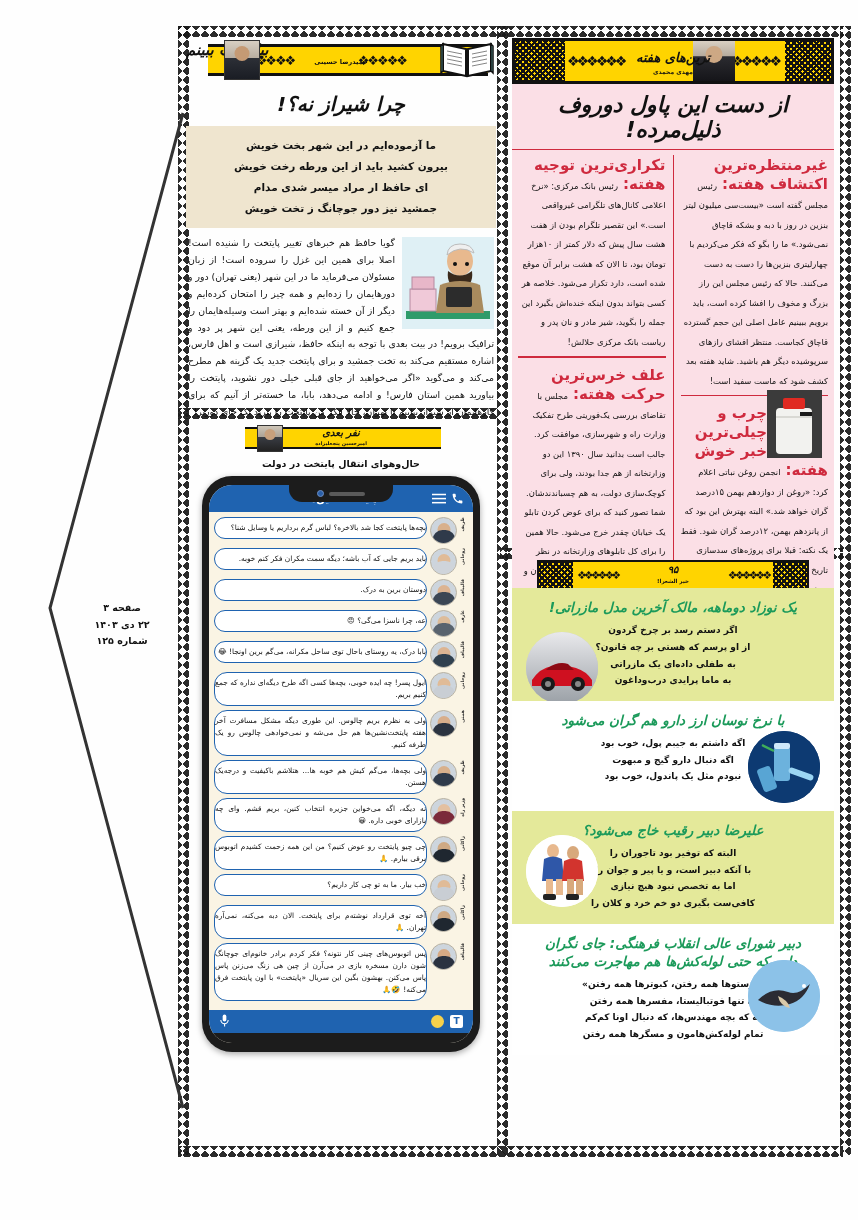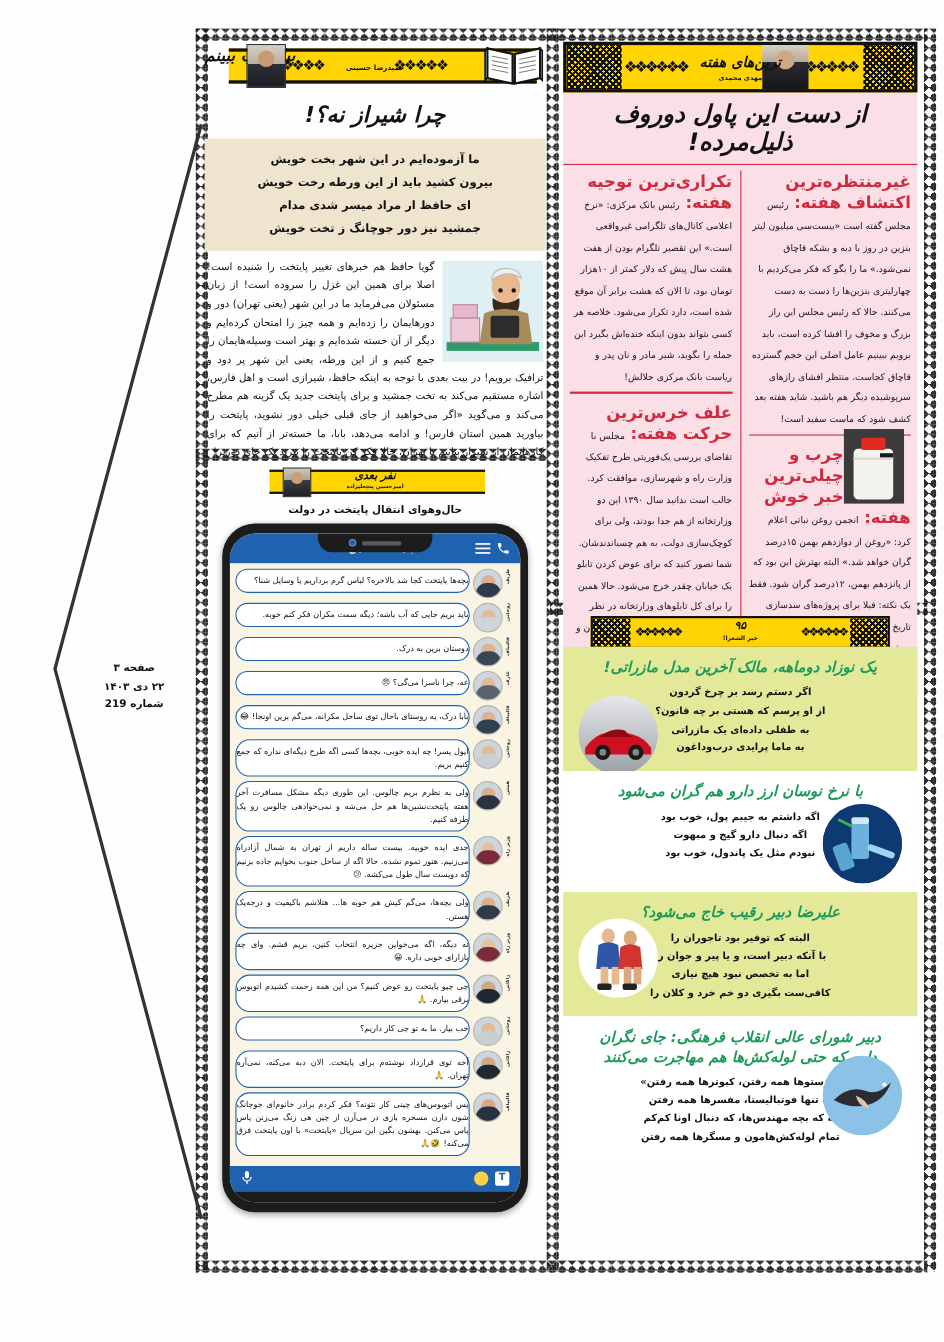--- a/index.html
+++ b/index.html
@@ -492,21 +492,21 @@
 
   <div class="arrow-wrap">
     <svg viewBox="0 0 150 1010" preserveAspectRatio="none">
       <polyline points="145,5 12,500 145,1000" fill="none" stroke="#333" stroke-width="3"></polyline>
     </svg>
   </div>
 
   <div class="margin-info">
     <div>صفحه ۳</div>
     <div>۲۲ دی ۱۴۰۳</div>
-    <div>شماره 219</div>
+    <div>شماره ۱۲۵</div>
   </div>
 
   <div class="col-left">
 
     <div class="banner">
       <div class="banner-bar"></div>
       <div class="banner-flourish" style="right:90px;">❖❖❖❖❖</div>
       <div class="banner-flourish" style="left:60px;">❖❖❖❖❖</div>
       <div class="banner-title">بیا قالب ببینم</div>
       <div class="banner-sub">حمیدرضا حسینی</div>
@@ -646,28 +646,20 @@
 
           <div class="msg-row">
             <div class="who">همتی</div>
             <div class="avatar">
                 <i style="background:#d8ae8b"></i>
                 <b style="background:#2b3340"></b>
               </div>
             <div class="bubble">ولی به نظرم بریم چالوس. این طوری دیگه مشکل مسافرت آخر هفته پایتخت‌نشین‌ها هم حل می‌شه و نمی‌خوادهی چالوس رو یک طرفه کنیم.</div>
           </div>
 
-          <div class="msg-row">
-            <div class="who">وزیر راه</div>
-            <div class="avatar">
-                <i style="background:#e3c0a0"></i>
-                <b style="background:#7b2a3a"></b>
-              </div>
-            <div class="bubble">جدی ایده خوبیه. بیست ساله داریم از تهران به شمال آزادراه می‌زنیم. هنوز تموم نشده. حالا اگه از ساحل جنوب بخوایم جاده بزنیم که دویست سال طول می‌کشه. 😕</div>
-          </div>
 
           <div class="msg-row">
             <div class="who">ظریف</div>
             <div class="avatar">
                 <i style="background:#d8b08c"></i>
                 <b style="background:#2f3a4a"></b>
               </div>
             <div class="bubble">ولی بچه‌ها، می‌گم کیش هم خوبه ها... هتلاشم باکیفیت و درجه‌یک هستن.</div>
           </div>
 

